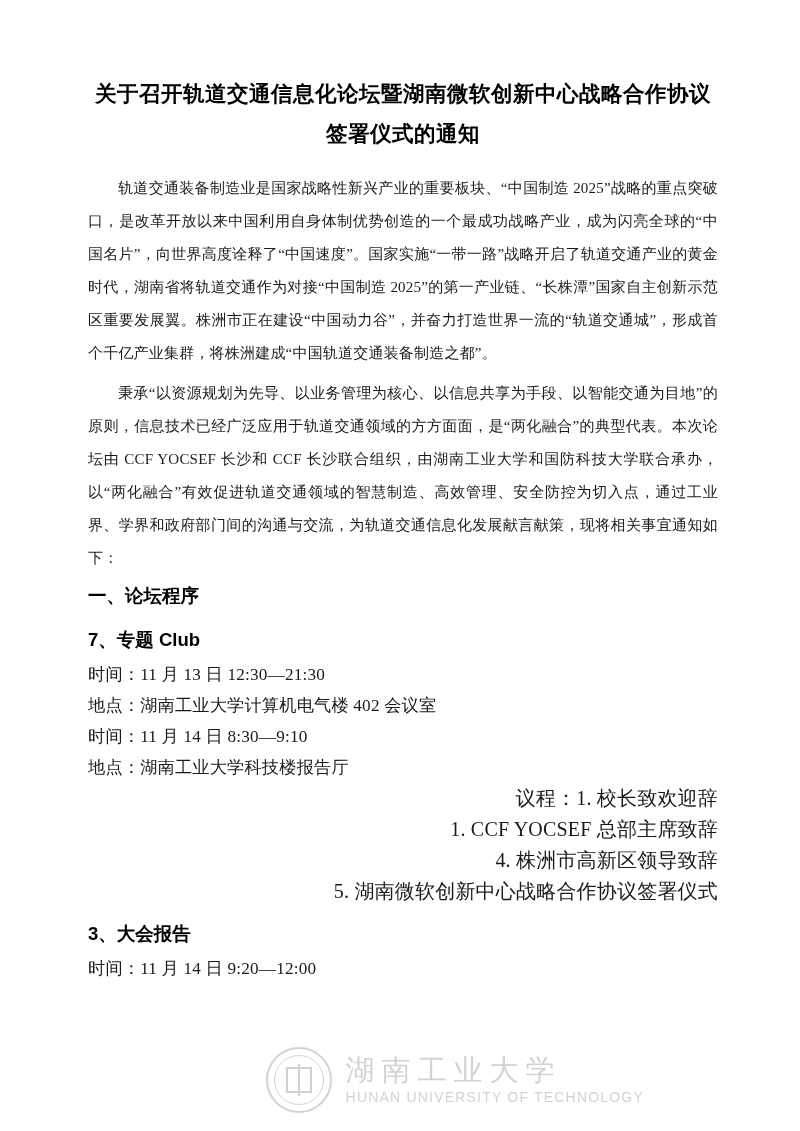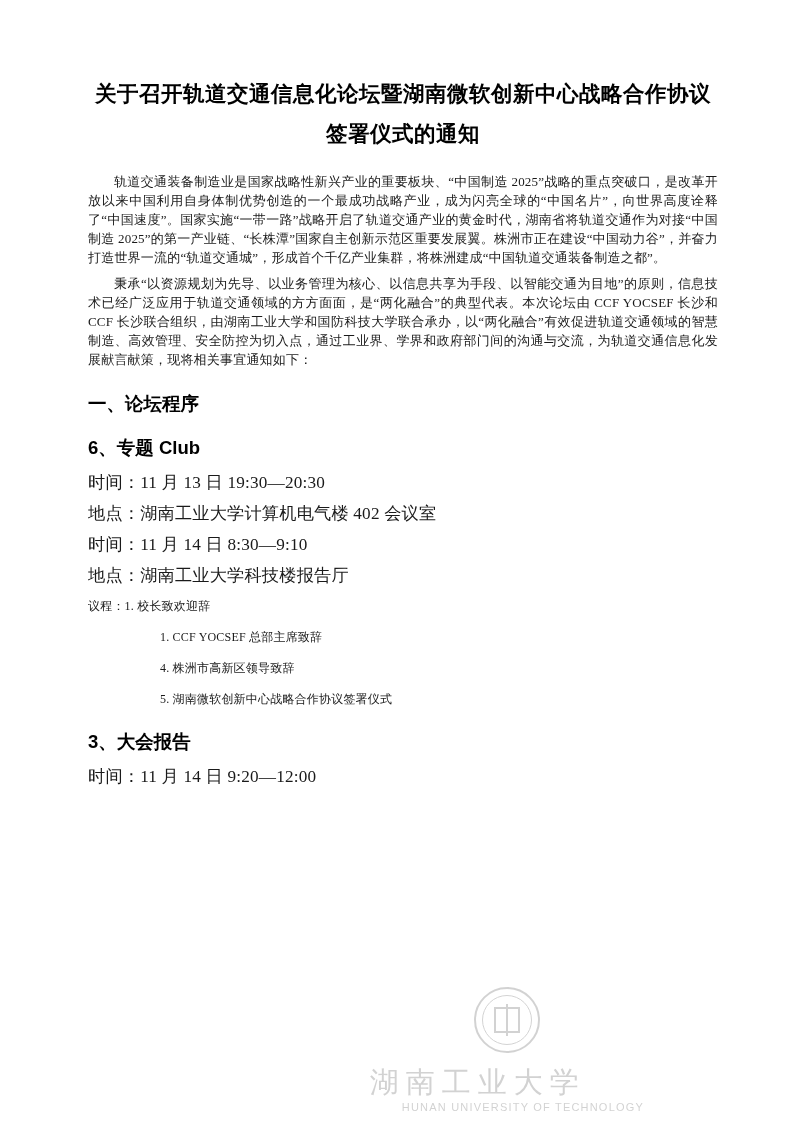--- a/index.html
+++ b/index.html
@@ -34,34 +34,34 @@
     font-family: "Liberation Sans", "DejaVu Sans", sans-serif;
     font-weight: bold;
     font-size: 21.5px;
     line-height: 40px;
     text-align: center;
     letter-spacing: 0.5px;
     margin: 0 0 18px 0;
     color: #000;
   }
   .para {
-    font-size: 13px;
-    line-height: 19px;
+    font-size: 15px;
+    line-height: 33px;
     text-align: justify;
     text-justify: inter-ideograph;
     text-indent: 2em;
     margin: 7px 0 2px 0;
     letter-spacing: 0.2px;
   }
   .h-section {
     font-family: "Liberation Sans", "DejaVu Sans", sans-serif;
     font-weight: bold;
     font-size: 18.5px;
     line-height: 34px;
-    margin: 18px 0 2px 0;
+    margin: 4px 0 2px 0;
     color: #000;
   }
   .h-sub {
     font-family: "Liberation Sans", "DejaVu Sans", sans-serif;
     font-weight: bold;
     font-size: 18.5px;
     line-height: 34px;
     margin: 10px 0 2px 0;
     color: #000;
   }
@@ -70,39 +70,39 @@
     line-height: 31px;
     margin: 0;
     letter-spacing: 0.2px;
   }
   .agenda-list {
     margin: 0;
     padding: 0;
     list-style: none;
   }
   .agenda-item {
-    font-size: 12px;
+    font-size: 20px;
     line-height: 31px;
     padding-left: 72px;
     letter-spacing: 0.2px;
+    text-align: right;
   }
   .agenda-item.first {
     padding-left: 0;
   }
 
   
   .logo {
     position: absolute;
     right: 20px;
     bottom: 18px;
     display: flex;
     align-items: center;
     gap: 14px;
     opacity: 0.38;
-    flex-direction: column;
   }
   .logo-seal {
     width: 62px;
     height: 62px;
     border-radius: 50%;
     border: 2px solid #8c8c8c;
     position: relative;
     flex: none;
   }
   .logo-seal::before {
@@ -139,43 +139,42 @@
   .logo-cn {
     font-family: "Liberation Serif", "DejaVu Serif", serif;
     font-size: 29px;
     letter-spacing: 7px;
     color: #8a8a8a;
     line-height: 1.05;
     white-space: nowrap;
   }
   .logo-en {
     font-family: "Liberation Sans", "DejaVu Sans", sans-serif;
-    font-size: 11px;
+    font-size: 14px;
     letter-spacing: 1.2px;
     color: #8a8a8a;
     margin-top: 4px;
     white-space: nowrap;
-    margin-left: 32px;
   }
 </style>
 </head>
 <body>
 
 <div class="page">
   <div class="content">
 
     <h1 class="doc-title">关于召开轨道交通信息化论坛暨湖南微软创新中心战略合作协议签署仪式的通知</h1>
 
     <p class="para">轨道交通装备制造业是国家战略性新兴产业的重要板块、“中国制造 2025”战略的重点突破口，是改革开放以来中国利用自身体制优势创造的一个最成功战略产业，成为闪亮全球的“中国名片”，向世界高度诠释了“中国速度”。国家实施“一带一路”战略开启了轨道交通产业的黄金时代，湖南省将轨道交通作为对接“中国制造 2025”的第一产业链、“长株潭”国家自主创新示范区重要发展翼。株洲市正在建设“中国动力谷”，并奋力打造世界一流的“轨道交通城”，形成首个千亿产业集群，将株洲建成“中国轨道交通装备制造之都”。</p>
     <p class="para">秉承“以资源规划为先导、以业务管理为核心、以信息共享为手段、以智能交通为目地”的原则，信息技术已经广泛应用于轨道交通领域的方方面面，是“两化融合”的典型代表。本次论坛由 CCF YOCSEF 长沙和 CCF 长沙联合组织，由湖南工业大学和国防科技大学联合承办，以“两化融合”有效促进轨道交通领域的智慧制造、高效管理、安全防控为切入点，通过工业界、学界和政府部门间的沟通与交流，为轨道交通信息化发展献言献策，现将相关事宜通知如下：</p>
 
     <h2 class="h-section">一、论坛程序</h2>
 
-    <h3 class="h-sub">6、专题 Club</h3>
-    <p class="line">时间：11 月 13 日 19:30—20:30</p>
+    <h3 class="h-sub">7、专题 Club</h3>
+    <p class="line">时间：11 月 13 日 12:30—21:30</p>
     <p class="line">地点：湖南工业大学计算机电气楼 402 会议室</p>
 
     <p class="line">时间：11 月 14 日 8:30—9:10</p>
     <p class="line">地点：湖南工业大学科技楼报告厅</p>
     <ul class="agenda-list">
       <li class="agenda-item first">议程：1. 校长致欢迎辞</li>
       <li class="agenda-item">1. CCF YOCSEF 总部主席致辞</li>
       <li class="agenda-item">4. 株洲市高新区领导致辞</li>
       <li class="agenda-item">5. 湖南微软创新中心战略合作协议签署仪式</li>
     </ul>

